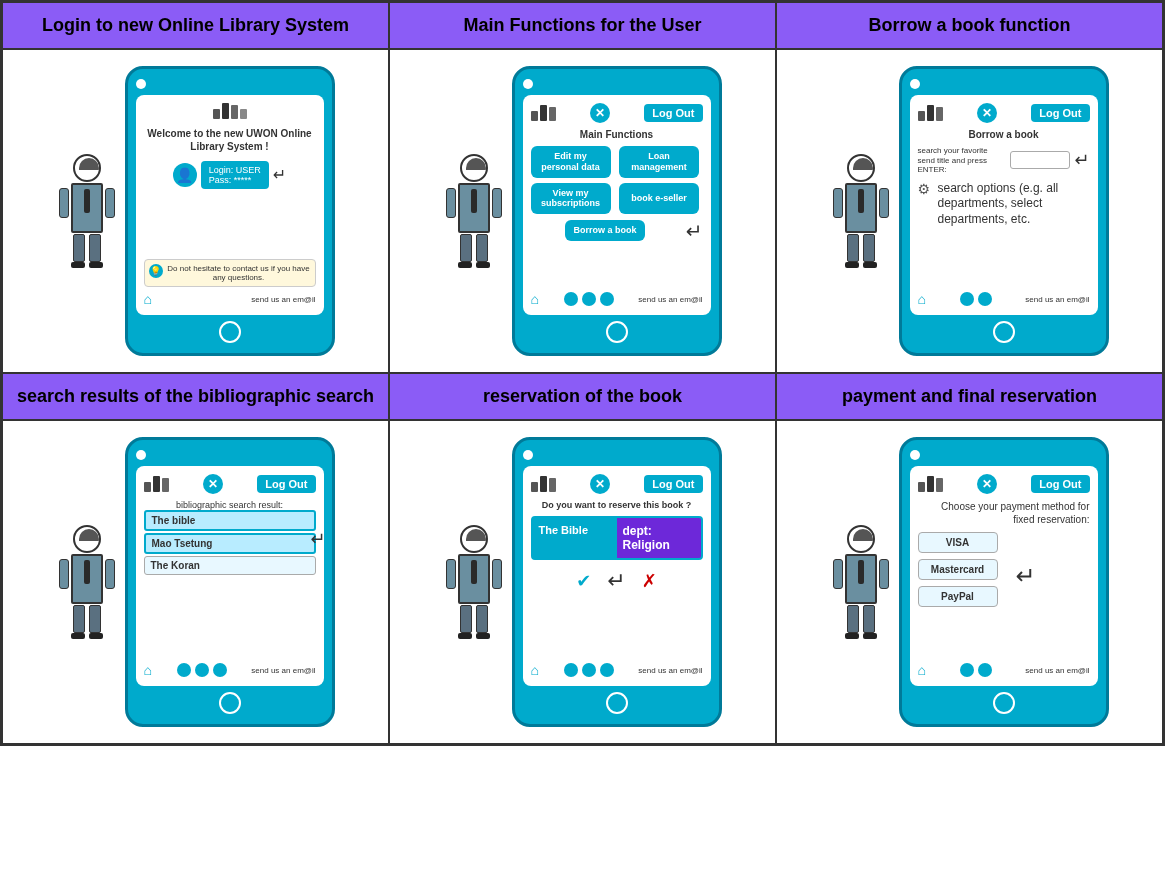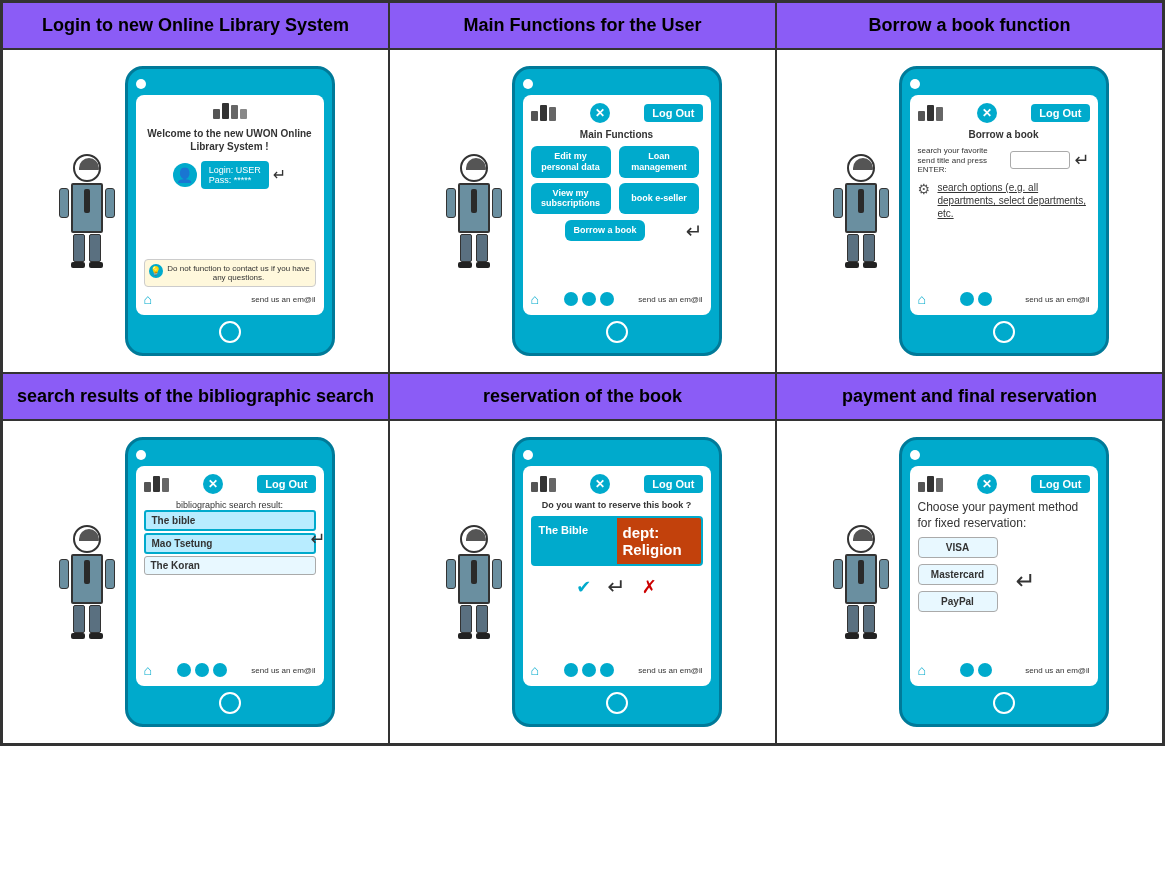--- a/index.html
+++ b/index.html
@@ -376,24 +376,23 @@
       margin-bottom: 6px;
     }
     .gear-icon {
       width: 16px;
       height: 16px;
       color: #555;
       font-size: 14px;
       flex-shrink: 0;
     }
     .options-text {
-      font-size: 10px;
+      font-size: 12px;
       color: #333;
       line-height: 1.3;
-      text-decoration: underline;
     }
 
     
     .search-result-title {
       font-size: 9px;
       color: #333;
       text-align: center;
     }
     .result-item {
       width: 100%;
@@ -431,40 +430,40 @@
       overflow: hidden;
     }
     .book-detail-left {
       background: #00aacc;
       padding: 6px;
       color: #fff;
       font-size: 11px;
       font-weight: bold;
     }
     .book-detail-right {
-      background: #c2410c;
+      background: #6d28d9;
       padding: 6px;
       color: #fff;
-      font-size: 15px;
+      font-size: 12px;
       font-weight: bold;
     }
     .check-icon {
       font-size: 18px;
       color: #00aacc;
     }
     .x-icon {
       font-size: 18px;
       color: #cc0000;
     }
 
     
     .payment-title {
-      font-size: 12px;
-      color: #333;
-      text-align: left;
+      font-size: 10px;
+      color: #333;
+      text-align: right;
       margin-bottom: 6px;
       line-height: 1.3;
     }
     .payment-btn {
       background: #e8f8ff;
       border: 1px solid #aaa;
       border-radius: 4px;
       padding: 4px 12px;
       font-size: 10px;
       font-weight: bold;
@@ -541,21 +540,21 @@
             <div class="user-avatar">👤</div>
             <div class="login-input-box">
               <span style="white-space:pre;">Login: USER
 Pass: *****</span>
             </div>
             <div class="cursor-arrow">↵</div>
           </div>
           <div style="flex:1;"></div>
           <div class="login-hint">
             <div class="bulb-icon">💡</div>
-            <span>Do not function to contact us if you have any questions.</span>
+            <span>Do not hesitate to contact us if you have any questions.</span>
           </div>
           <div class="screen-footer">
             <span class="home-icon">⌂</span>
             <span class="screen-footer-email">send us an em@il</span>
           </div>
         </div>
         <div class="tablet-bottom">
           <div class="tablet-home-btn"></div>
         </div>
       </div>

